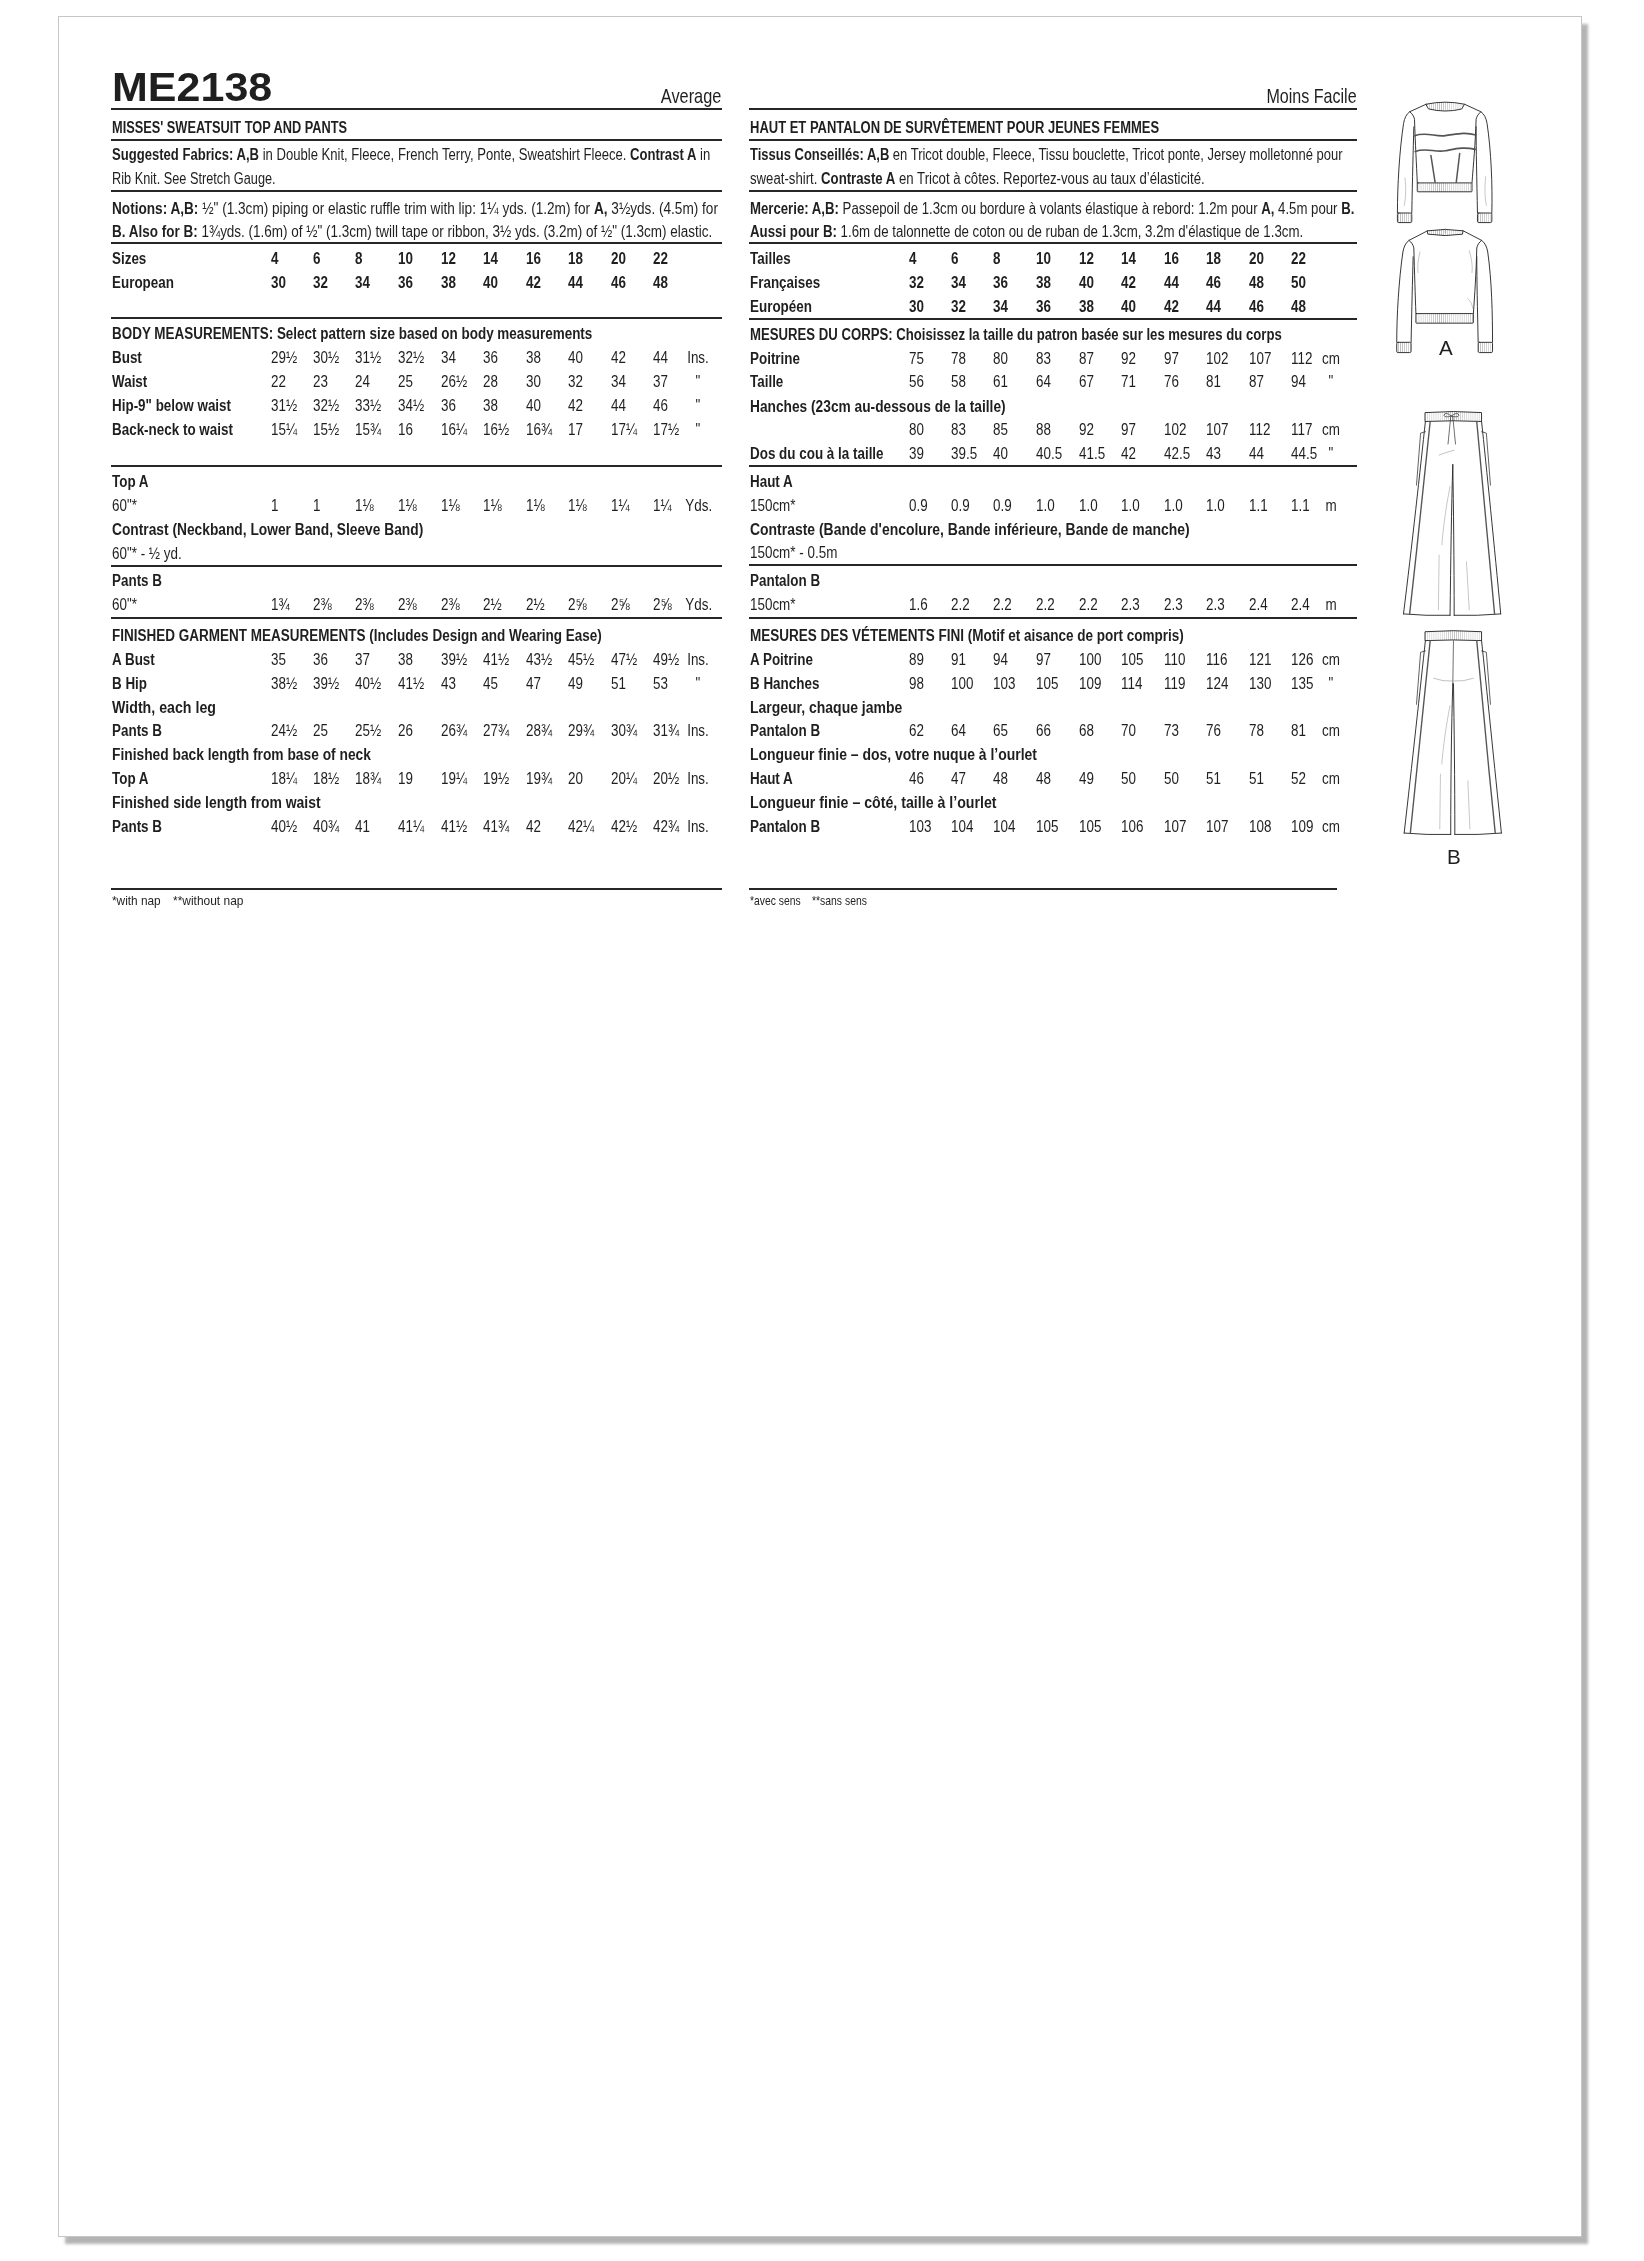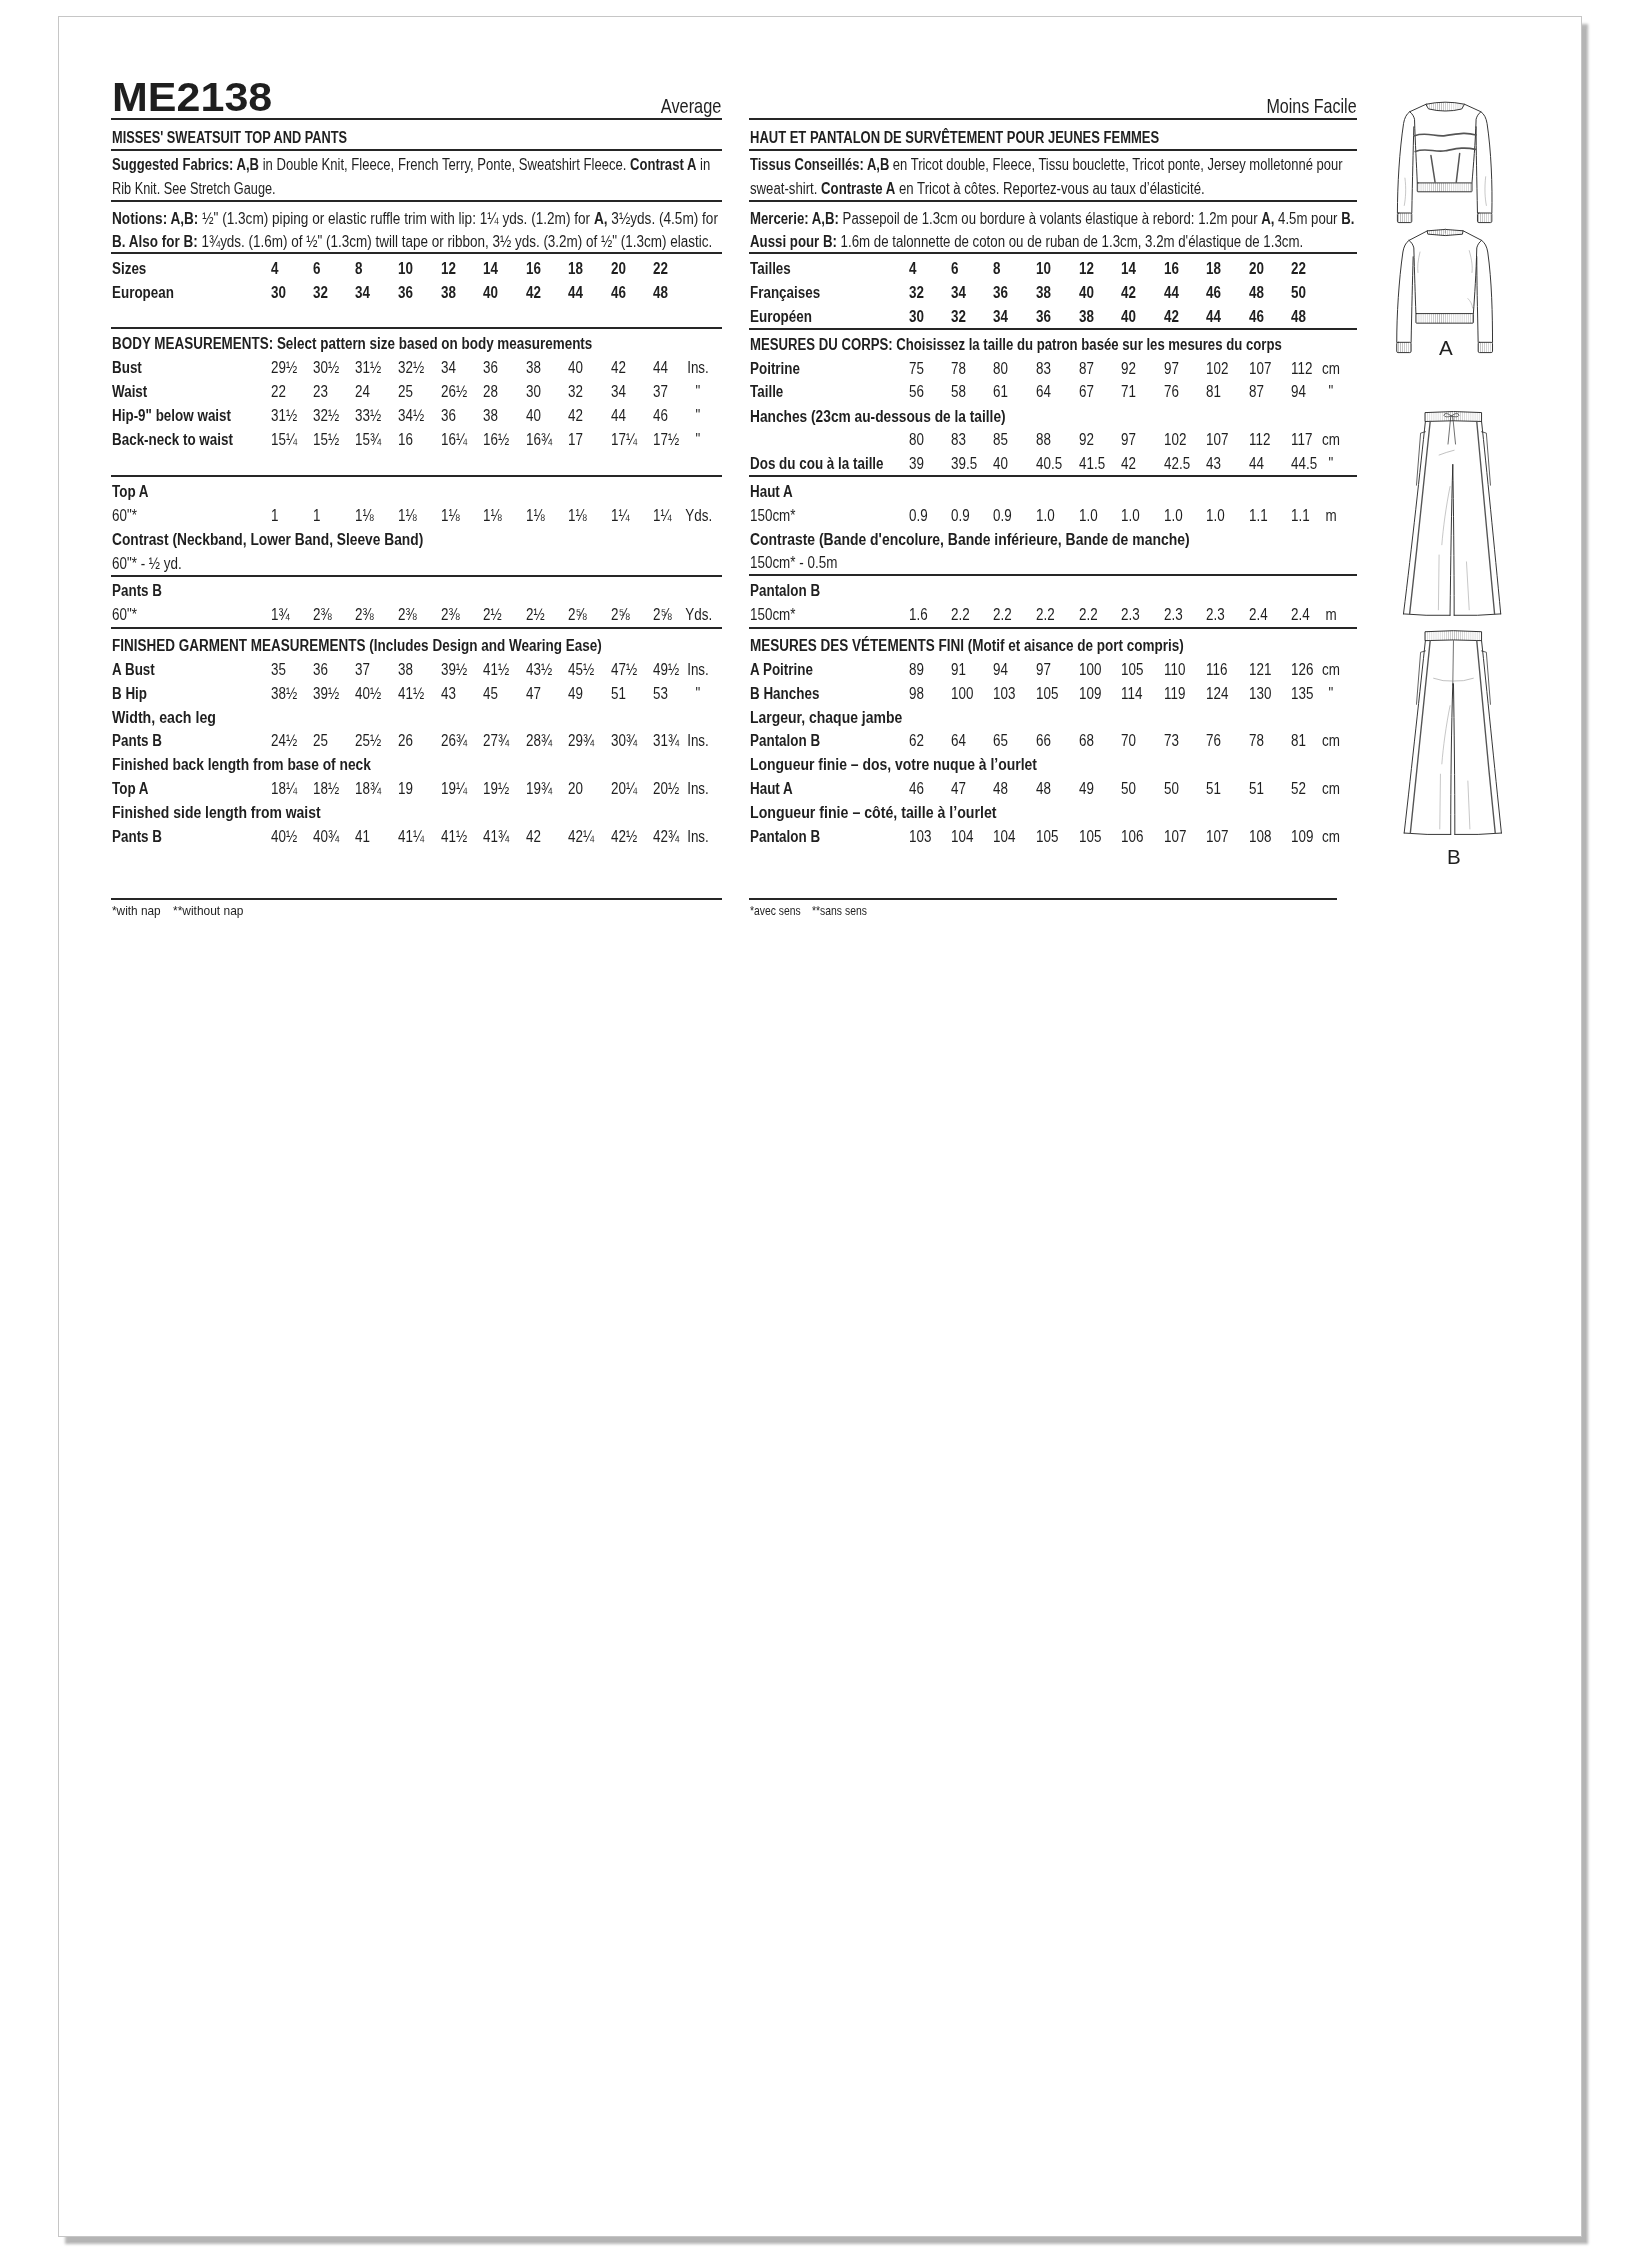--- a/index.html
+++ b/index.html
@@ -1,19 +1,19 @@
 <!DOCTYPE html>
 <html style="font-size:11px"><head>
 <meta charset="utf-8">
 <style>
 *{margin:0;padding:0;box-sizing:border-box}
 html,body{width:1645px;height:2261px;background:#fff;overflow:hidden}
 body{position:relative;font-family:"Liberation Sans",sans-serif;color:#1f1f1f}
 .page{position:absolute;left:58px;top:15.8px;width:1524px;height:2221px;border:1.4px solid #c6c6c6;background:#fff;box-shadow:6.9px 7.5px 2.7px #b4b4b4}
-.col{position:absolute;top:10px;height:959px}
+.col{position:absolute;top:0;height:959px}
 #col-en{left:112px;width:609px}
 #col-fr{left:750px;width:607px}
 .t{position:absolute;left:0;white-space:nowrap;font-size:15.8px;line-height:23px;height:23px;transform:scaleX(var(--sx,.85));transform-origin:0 50%}
 .b,.b .t{font-weight:700}
 .bb{font-weight:700}
 .rule{position:absolute;left:-1.4px;width:611px;height:2.1px;background:#262626}
 #col-fr .rule{width:608px}
 .row{position:absolute;left:0;width:100%;height:23px}
 .row.bold .cell{font-weight:700}
 .c0{left:159px}.c1{left:201px}.c2{left:243px}.c3{left:286px}.c4{left:329px}

